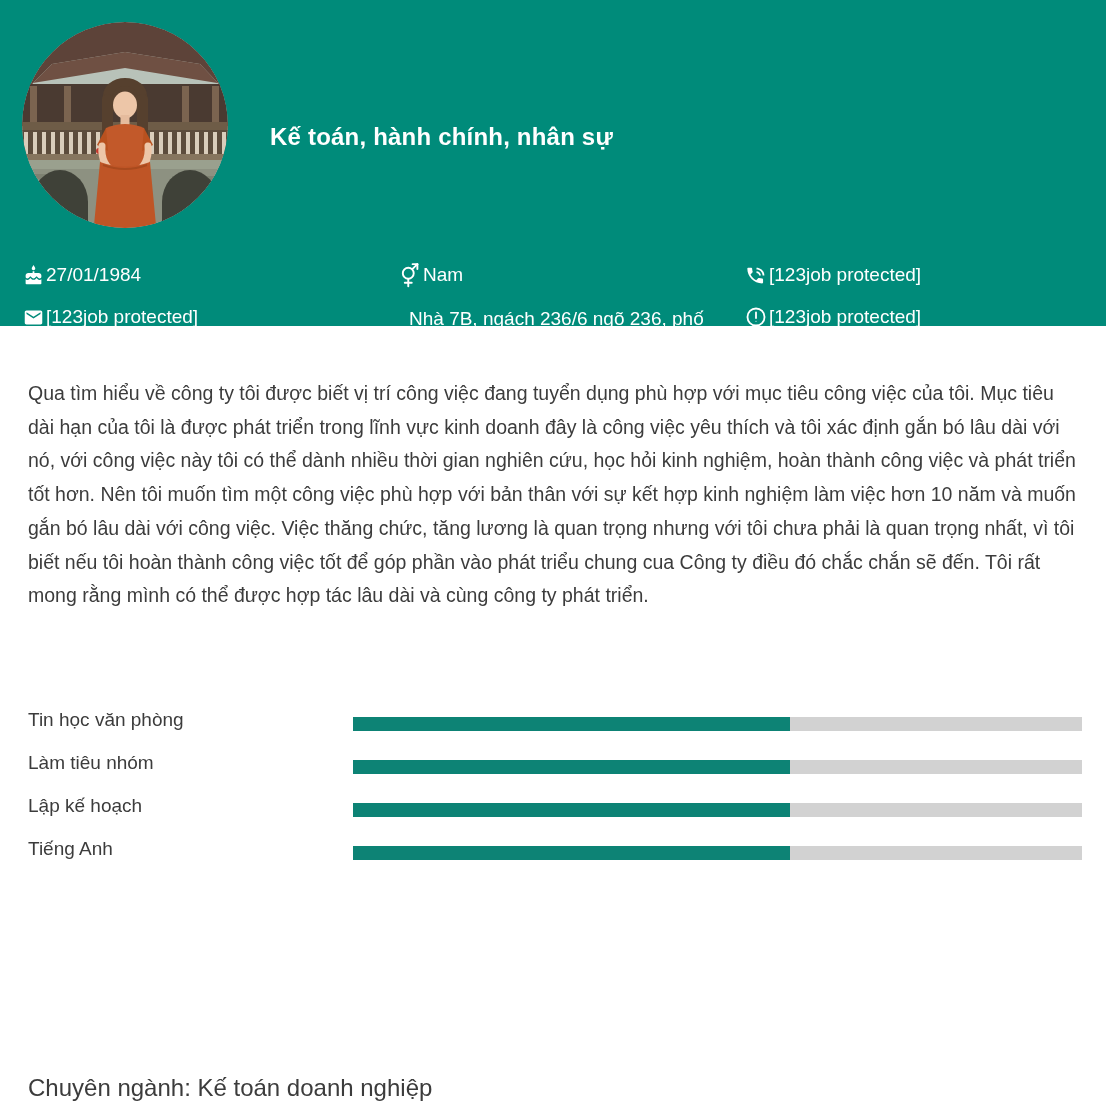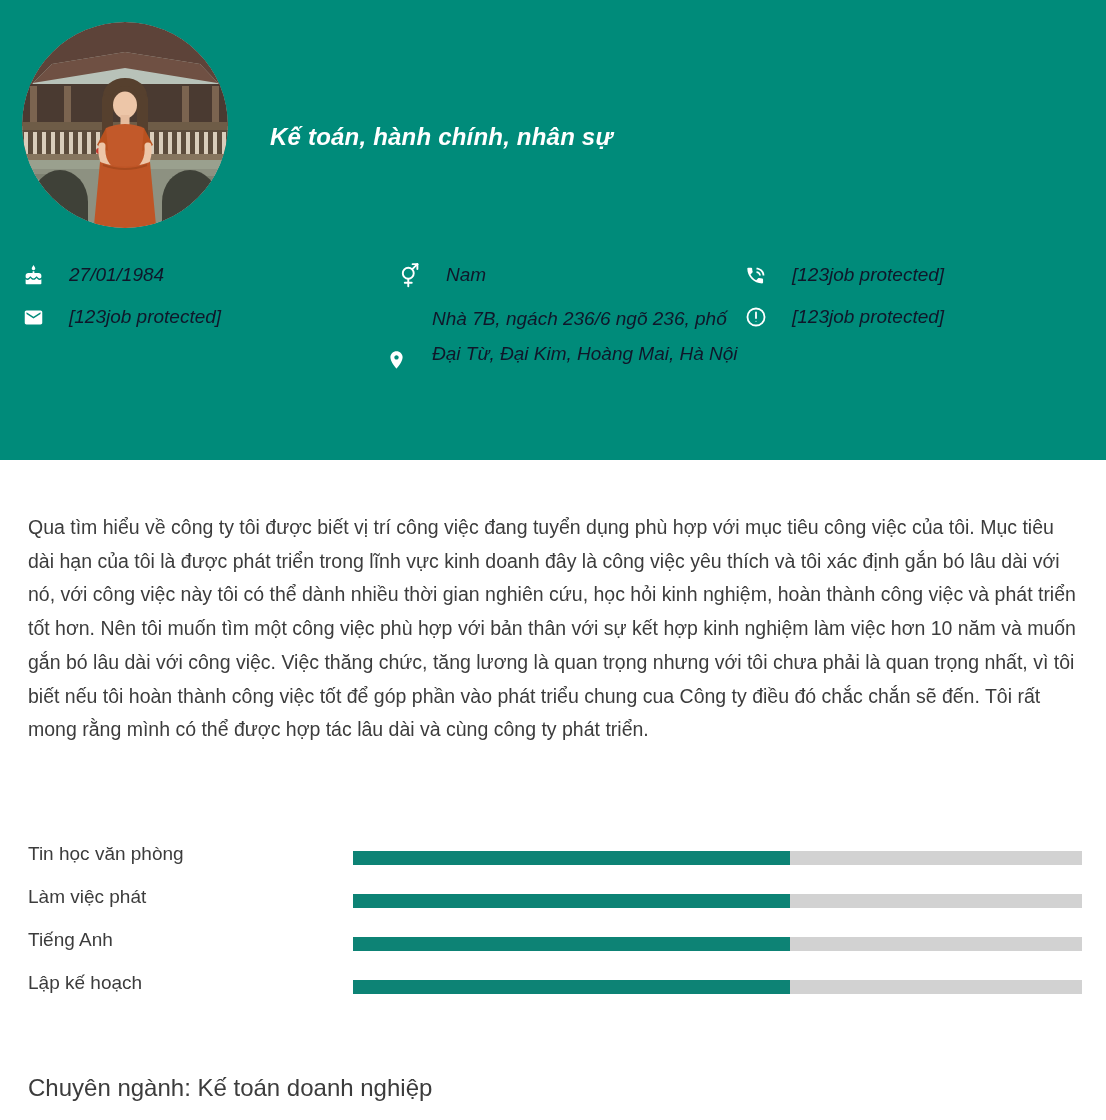--- a/index.html
+++ b/index.html
@@ -5,34 +5,34 @@
   * { margin:0; padding:0; box-sizing:border-box; }
   html,body { background:#ffffff; }
   body {
     width:1106px; height:1120px; overflow:hidden; position:relative;
     font-family:"Liberation Sans","DejaVu Sans",sans-serif;
   }
   .page { width:1106px; height:1120px; background:var(--page_bg,#fff); position:relative; }
 
   
   .header {
-    position:relative; width:1106px; height:460px;
-    background:var(--teal,#008b7a); color:#fff;font-style:italic;
+    position:relative; width:1106px; height:326px;
+    background:var(--teal,#008b7a); color:#fff;
   }
   .avatar {
     position:absolute; left:22px; top:22px; width:206px; height:206px;
     border-radius:50%; overflow:hidden;
   }
   .title {
     position:absolute; left:270px; top:123px;
     font-size:24px; font-weight:700; letter-spacing:0.2px; color:#fff;
   }
   .c-item {
-    position:absolute; display:flex; align-items:center; gap:25px;
-    font-size:19px; color:#0f172a; line-height:24px;
+    position:absolute; display:flex; align-items:center; gap:2px;
+    font-size:19px; color:#ffffff; line-height:24px;
   }
   .c-item .ic { flex:0 0 auto; width:22px; height:22px; display:flex; align-items:center; justify-content:center; }
   .c-item .ic svg { display:block; }
   .c-item.addr { align-items:flex-end; }
   .c-item.addr .val { width:312px; line-height:35px; }
 
   
   .objective {
     margin:51px 28px 0 28px;
     font-size:19.5px; line-height:33.7px; color:var(--text_dark,#3c3c3c);
@@ -198,34 +198,34 @@
   <p class="objective">Qua tìm hiểu về công ty tôi được biết vị trí công việc đang tuyển dụng phù hợp với mục tiêu công việc của tôi. Mục tiêu dài hạn của tôi là được phát triển trong lĩnh vực kinh doanh đây là công việc yêu thích và tôi xác định gắn bó lâu dài với nó, với công việc này tôi có thể dành nhiều thời gian nghiên cứu, học hỏi kinh nghiệm, hoàn thành công việc và phát triển tốt hơn. Nên tôi muốn tìm một công việc phù hợp với bản thân với sự kết hợp kinh nghiệm làm việc hơn 10 năm và muốn gắn bó lâu dài với công việc. Việc thăng chức, tăng lương là quan trọng nhưng với tôi chưa phải là quan trọng nhất, vì tôi biết nếu tôi hoàn thành công việc tốt để góp phần vào phát triểu chung cua Công ty điều đó chắc chắn sẽ đến. Tôi rất mong rằng mình có thể được hợp tác lâu dài và cùng công ty phát triển.</p>
 
   <div class="skills">
     <div class="skill-row">
       <span class="skill-label">Tin học văn phòng</span>
       <div class="skill-bar">
           <div class="skill-fill" style="width: 60%;"></div>
         </div>
     </div>
     <div class="skill-row">
-      <span class="skill-label">Làm việc phát</span>
+      <span class="skill-label">Làm tiêu nhóm</span>
+      <div class="skill-bar">
+          <div class="skill-fill" style="width: 60%;"></div>
+        </div>
+    </div>
+    <div class="skill-row">
+      <span class="skill-label">Lập kế hoạch</span>
       <div class="skill-bar">
           <div class="skill-fill" style="width: 60%;"></div>
         </div>
     </div>
     <div class="skill-row">
       <span class="skill-label">Tiếng Anh</span>
       <div class="skill-bar">
           <div class="skill-fill" style="width: 60%;"></div>
         </div>
     </div>
-    <div class="skill-row">
-      <span class="skill-label">Lập kế hoạch</span>
-      <div class="skill-bar">
-          <div class="skill-fill" style="width: 60%;"></div>
-        </div>
-    </div>
   </div>
 
   <div class="footer-line">Chuyên ngành: Kế toán doanh nghiệp</div>
 
 </div>
 
 </body></html>

